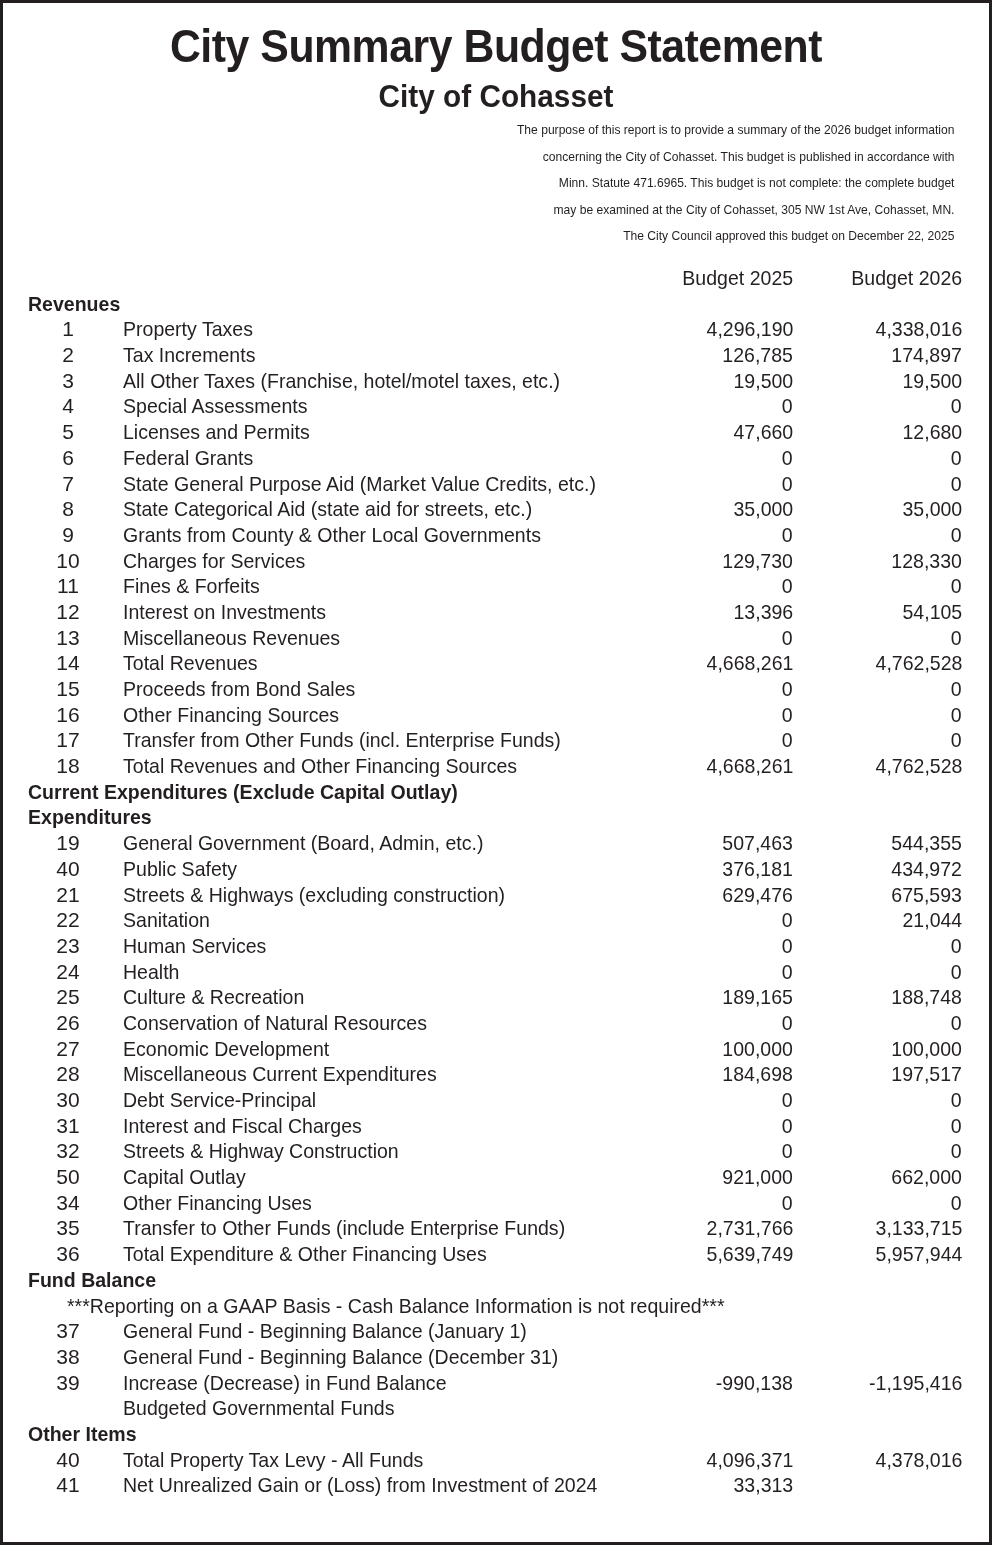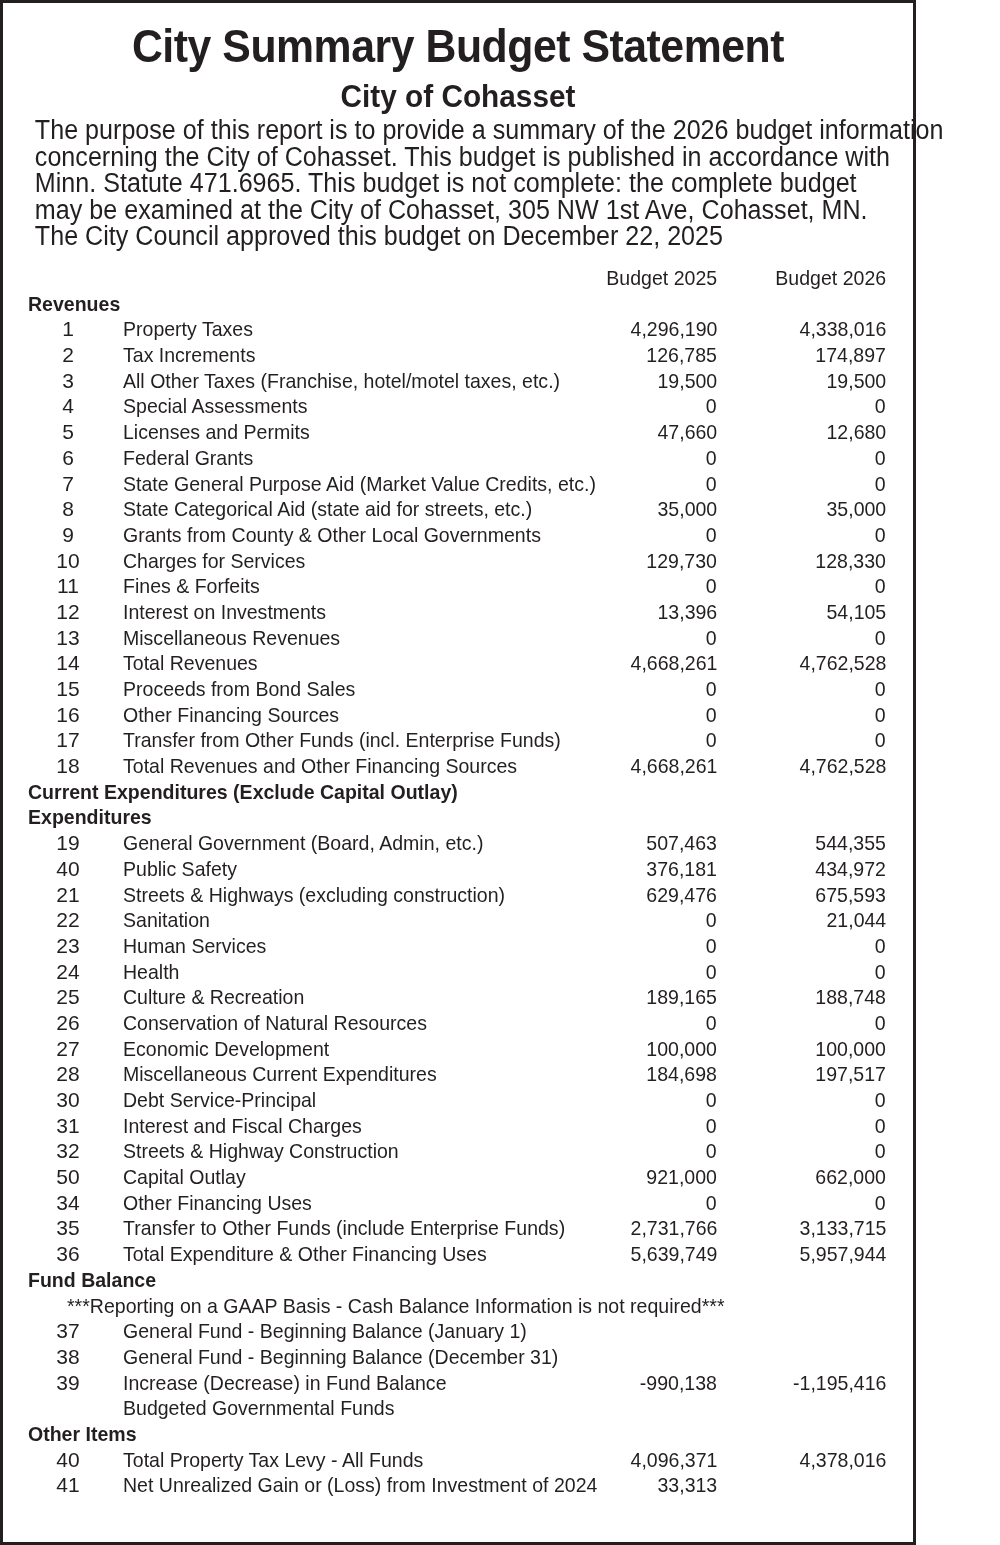--- a/index.html
+++ b/index.html
@@ -1,20 +1,20 @@
 <!DOCTYPE html>
 <html><head>
 <meta charset="utf-8">
 <style>
   html, body { margin: 0; padding: 0; background: #ffffff; }
   body { width: 1000px; height: 1545px; overflow: hidden; }
   .page {
     position: relative;
     box-sizing: border-box;
-    width: 916px; height: 1545px;
+    width: 992px; height: 1545px;
     border: 3px solid #231f20;
     background: #ffffff;
     color: #231f20;
     font-family: "Liberation Sans", "DejaVu Sans", sans-serif;
   }
   .title {
     text-align: center;
     font-weight: bold;
     font-size: 46px;
     line-height: 50px;
@@ -24,22 +24,22 @@
   }
   .subtitle {
     text-align: center;
     font-weight: bold;
     font-size: 32px;
     line-height: 38px;
     margin-top: 6px;
     transform: scaleX(0.93);
   }
   .intro {
-    text-align: left;
-    font-size: 27px;
+    text-align: right;
+    font-size: 13px;
     line-height: 26.6px;
     margin-top: 2px;
   }
   .intro div { white-space: nowrap; transform: scaleX(0.93); }
   .table { position: absolute; left: 0; right: 0; top: 262px; }
   .row {
     position: relative;
     height: 25.7px;
     font-size: 21px;
     line-height: 25.7px;

